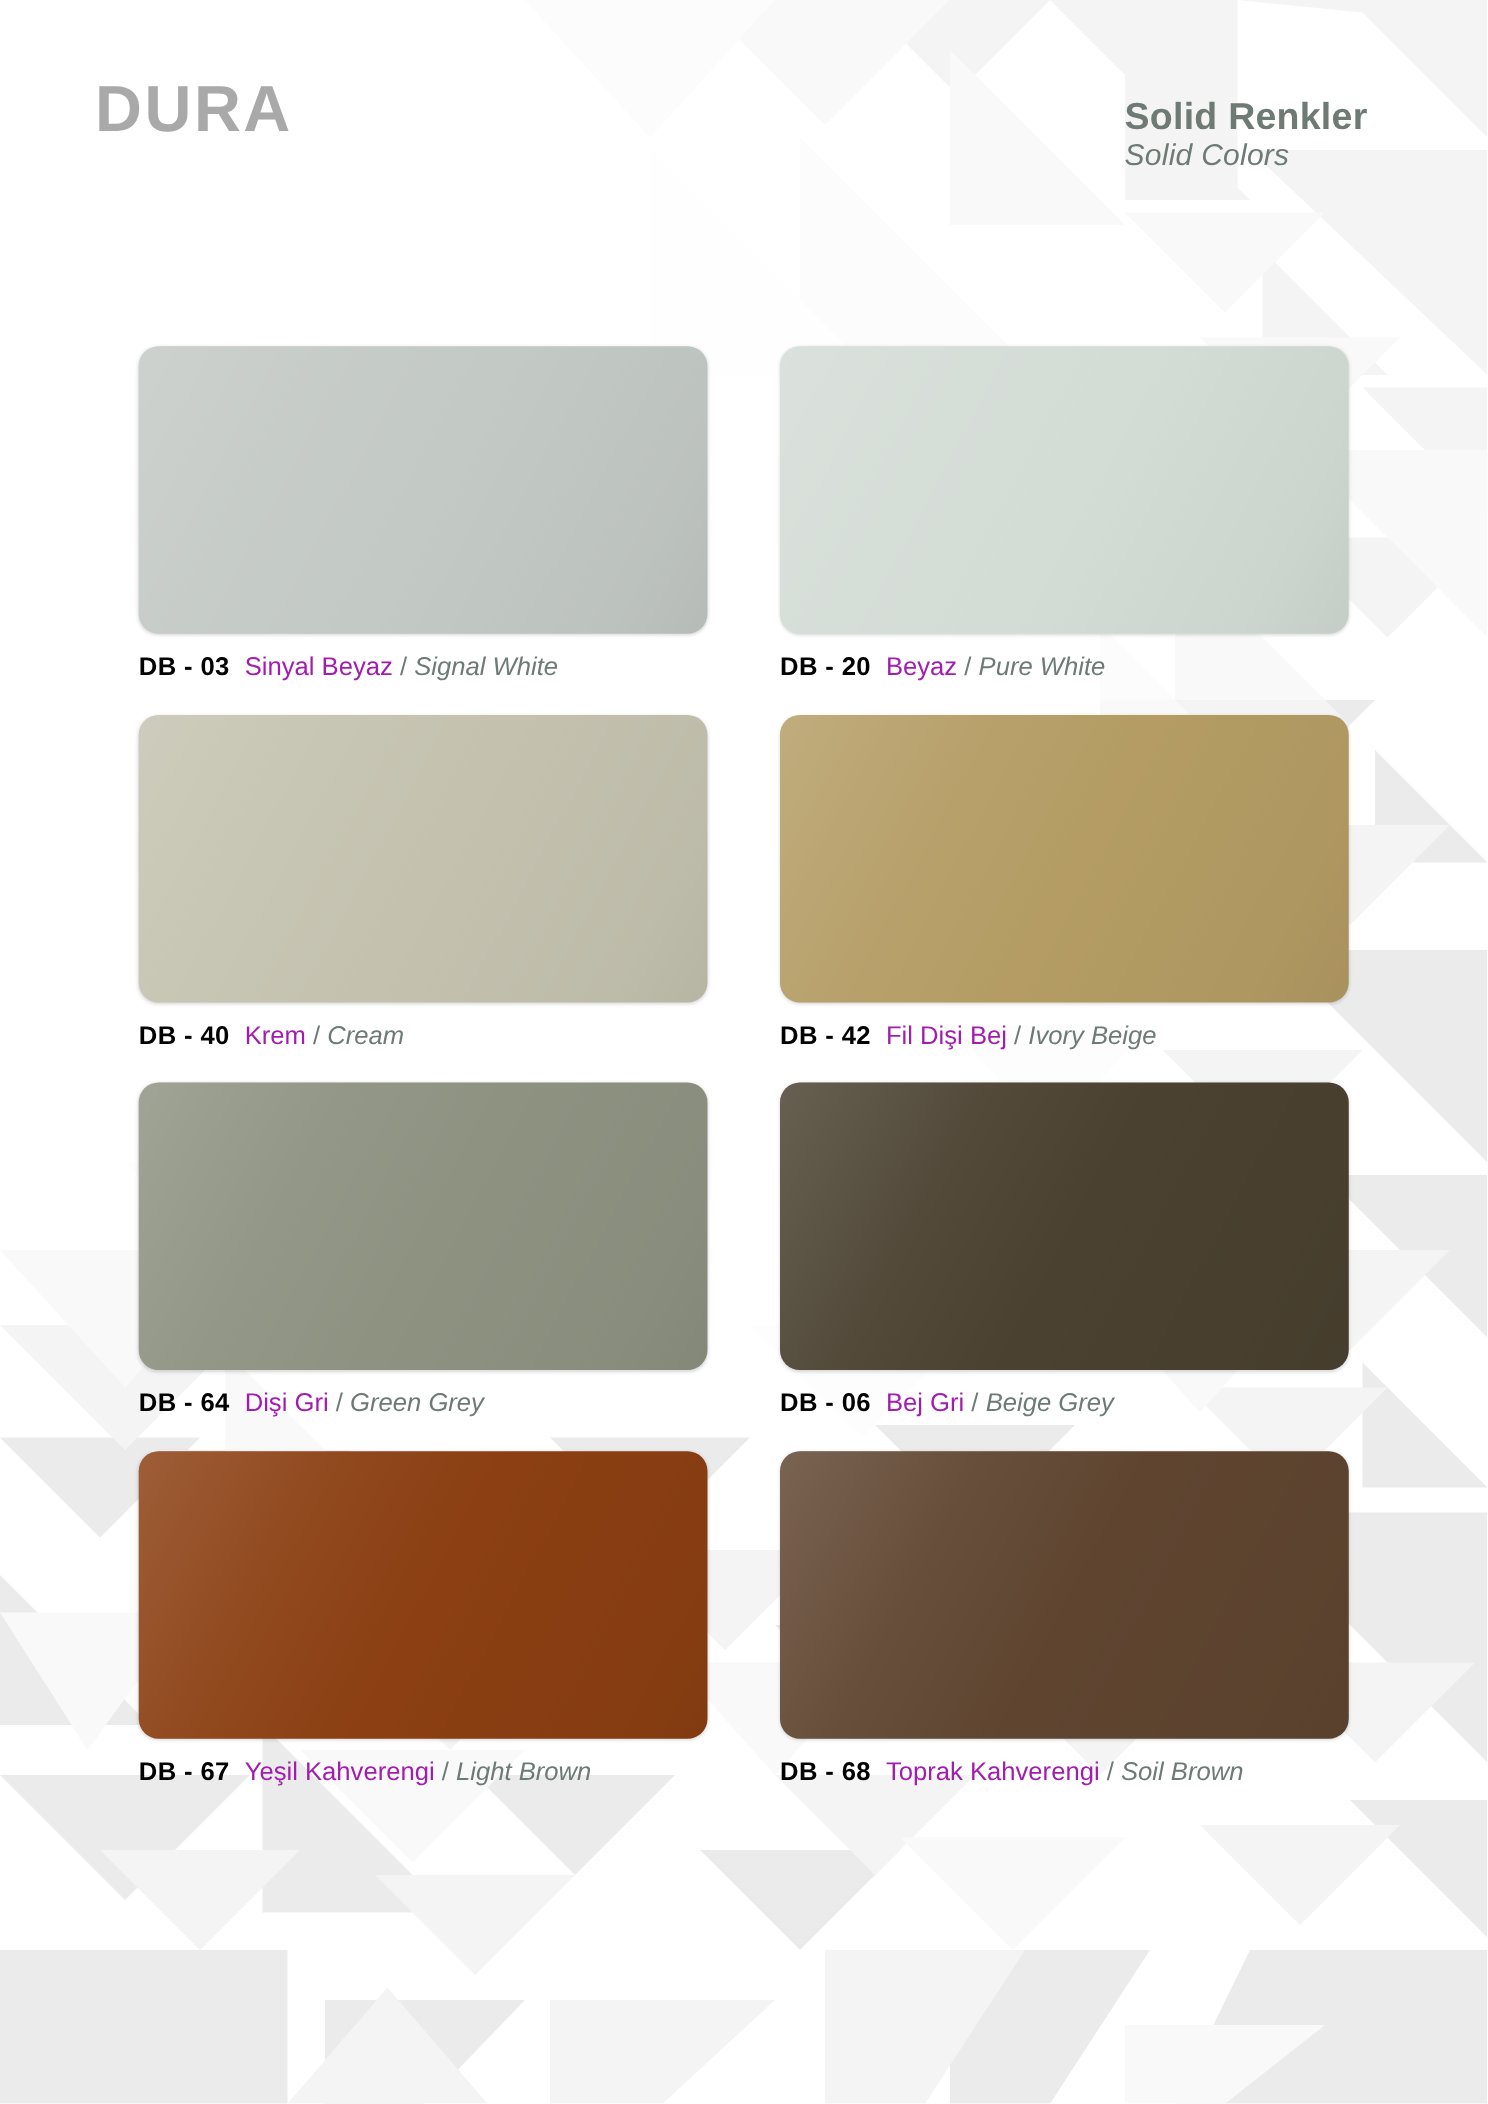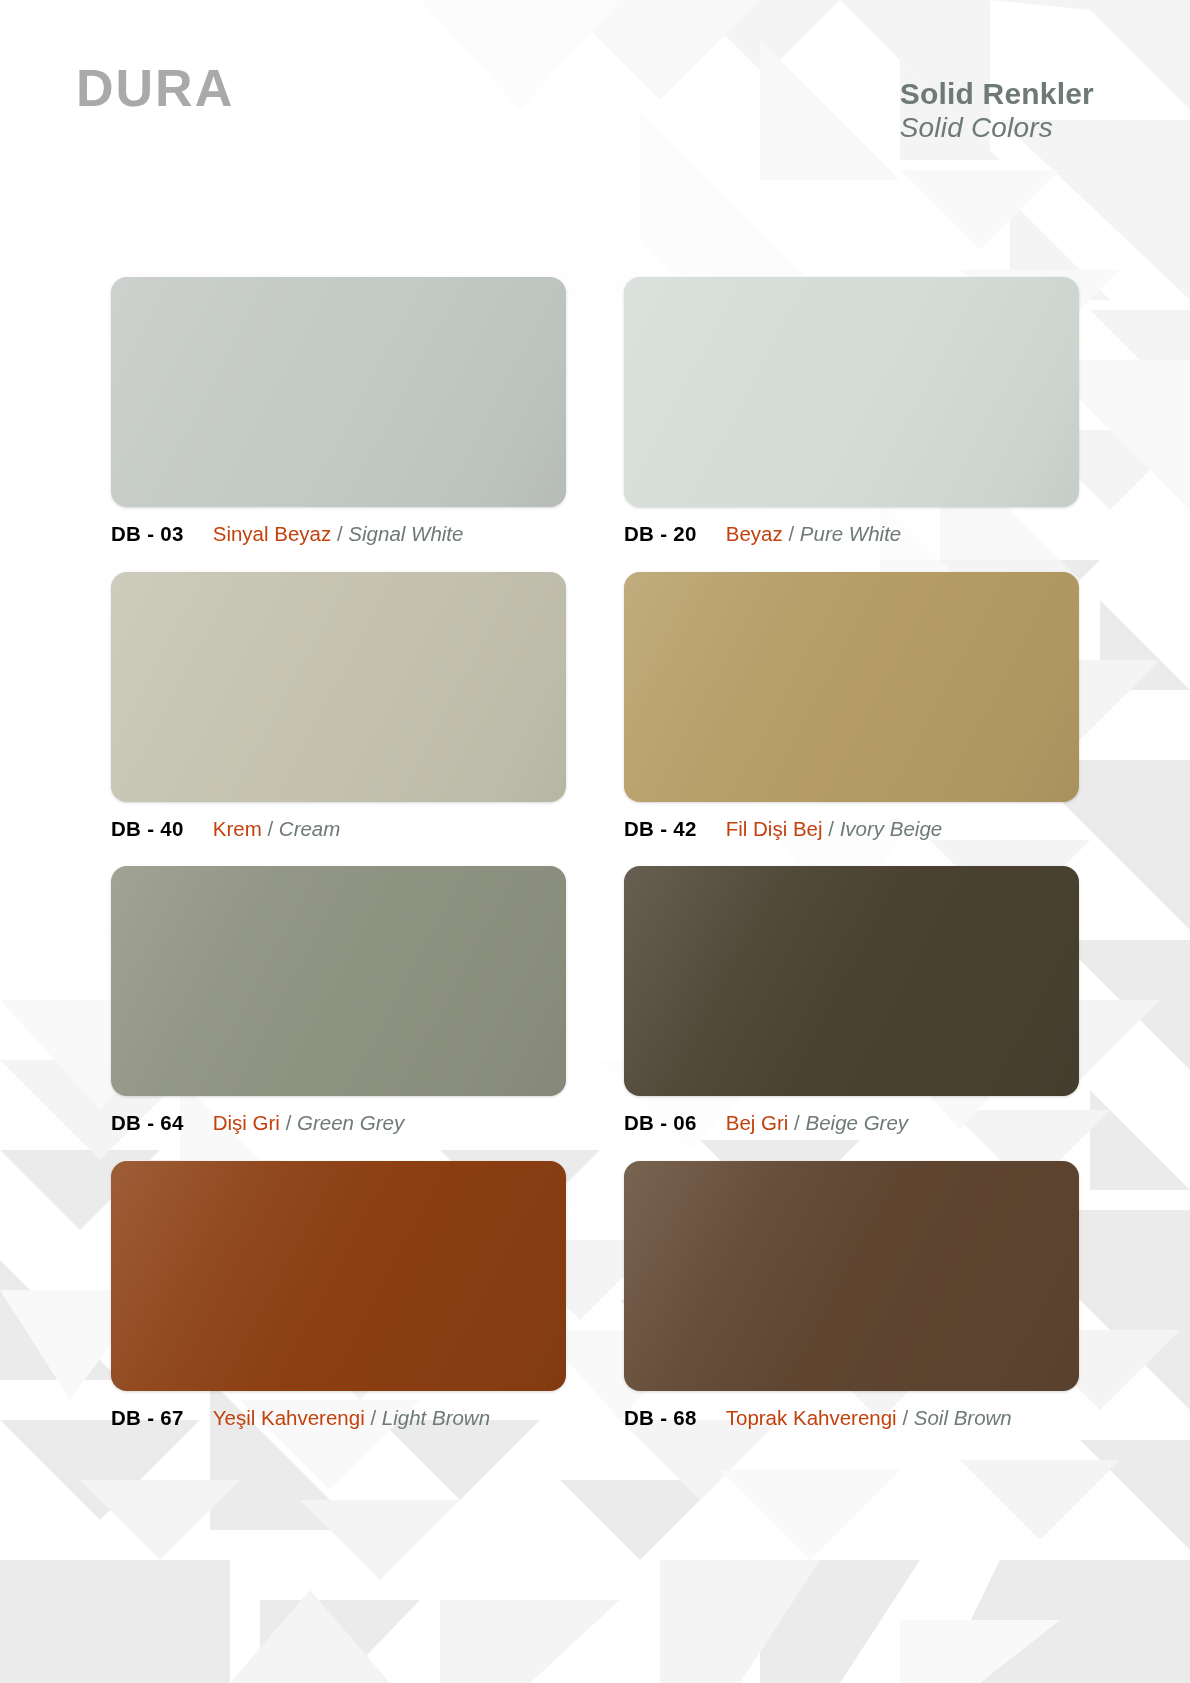--- a/index.html
+++ b/index.html
@@ -57,21 +57,21 @@
     text-align: left;
     line-height: 1.18;
   }
   .title-tr {
     font-size: 30px;
     font-weight: bold;
     color: #6e7a74;
     letter-spacing: 0.2px;
   }
   .title-en {
-    font-size: 28px;
+    font-size: 24px;
     font-style: italic;
     color: #6e7a74;
     letter-spacing: 0.2px;
   }
 
   
   .grid {
     position: absolute;
     left: 111px;
     top: 277px;
@@ -113,22 +113,22 @@
     font-size: 20.5px;
     white-space: nowrap;
     line-height: 1.1;
   }
   .code {
     font-weight: bold;
     color: #000000;
     letter-spacing: 0.3px;
   }
   .name-tr {
-    color: #c2410c;
-    margin-left: 29px;
+    color: #a21caf;
+    margin-left: 12px;
     text-align: right;
   }
   .sep { color: #6d7a75; }
   .name-en {
     font-style: italic;
     color: #6d7a75;
   }
 </style>
 </head>
 <body>

